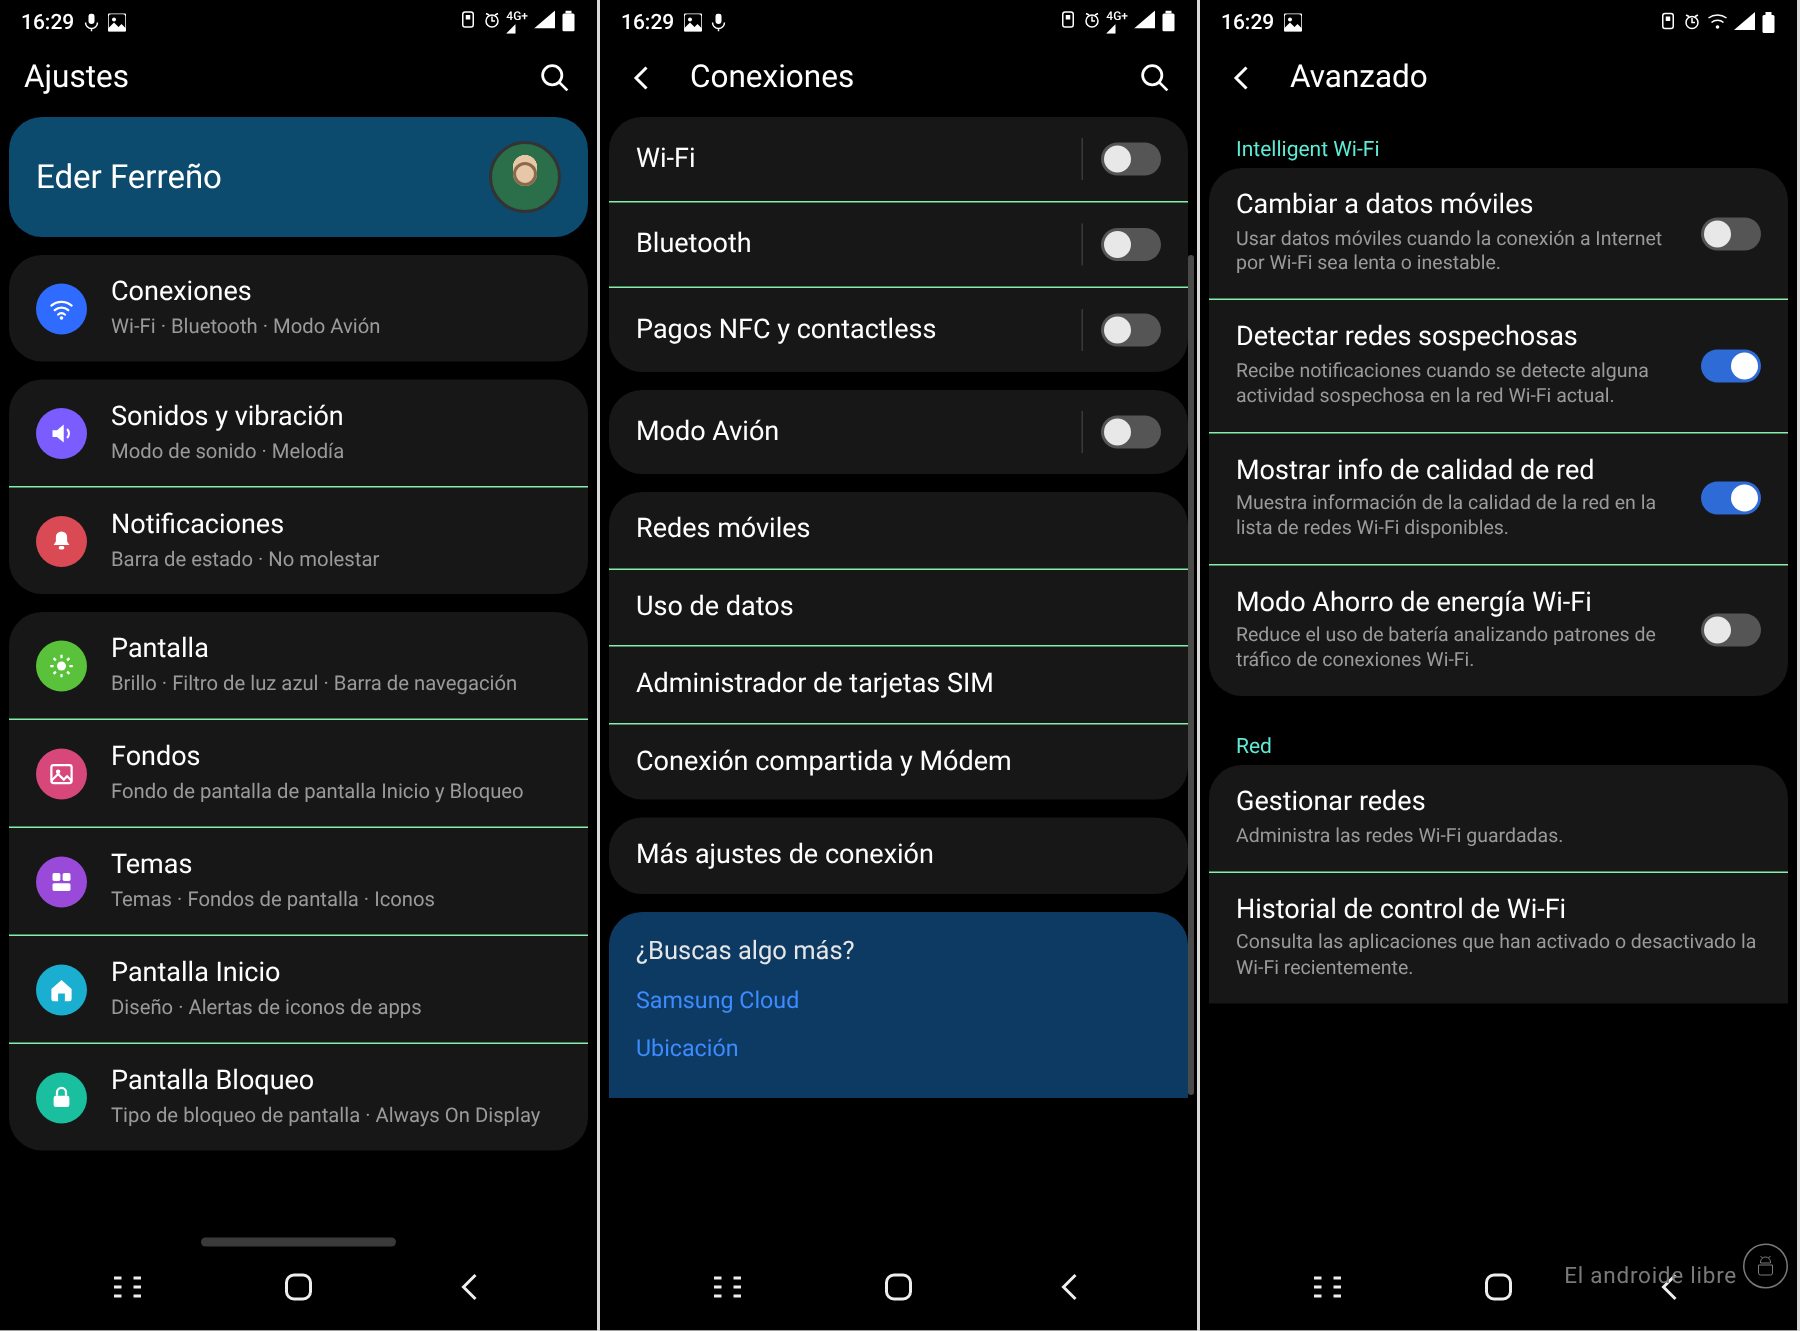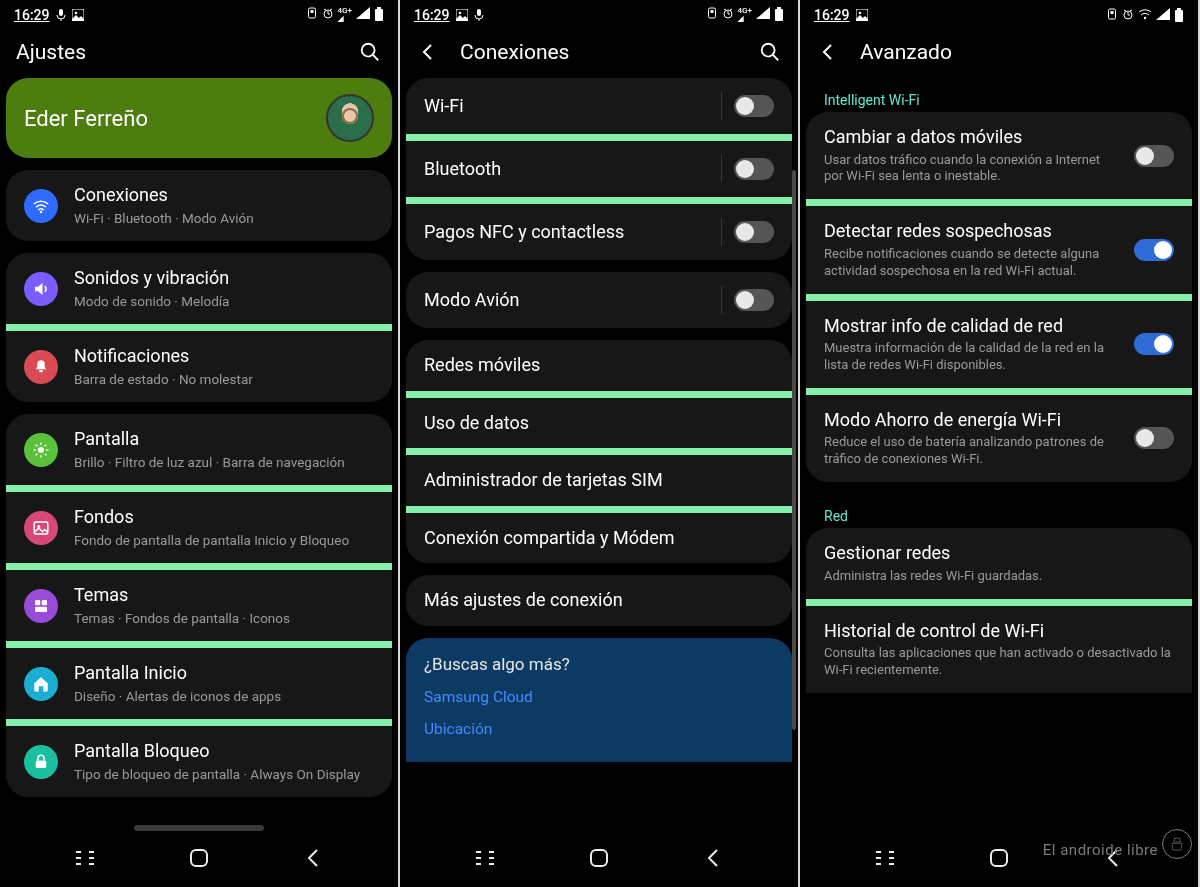--- a/index.html
+++ b/index.html
@@ -25,21 +25,21 @@
   
   .statusbar {
     height: 30px;
     display: flex;
     align-items: center;
     justify-content: space-between;
     padding: 0 14px;
     font-size: 14px;
     font-weight: 500;
   }
-  .statusbar .left { display: flex; align-items: center; gap: 6px; text-decoration: underline; }
+  .statusbar .left { display: flex; align-items: center; gap: 6px; }
   .statusbar .right { display: flex; align-items: flex-start; gap: 4px; font-size: 12px; }
   .status-icon { display:inline-flex; }
 
   
   .header {
     display: flex;
     align-items: center;
     padding: 10px 16px 14px 16px;
     gap: 20px;
   }
@@ -65,21 +65,21 @@
   }
 
   
   .card {
     background: #171717;
     border-radius: 22px;
     margin-bottom: 12px;
     overflow: hidden;
   }
   .card.profile {
-    background: #4d7c0f;
+    background: #0c4a6e;
     padding: 16px 18px;
     display:flex;
     align-items:center;
     justify-content:space-between;
   }
   .card.profile .name { font-size: 22px; }
   .avatar {
     width: 48px; height: 48px; border-radius: 50%;
     background: radial-gradient(circle at 50% 35%, #e8c7a8 0 22%, #2a6e4a 23% 100%);
     border: 2px solid #333;
@@ -91,21 +91,21 @@
     width:16px; height:16px; border-radius:50%;
     background:#e8c7a8;
     box-shadow: 0 0 0 2px #8a6a4a inset;
   }
 
   .row {
     display:flex;
     align-items:center;
     padding: 14px 18px;
     gap: 16px;
-    border-top: 7px solid #86efac;
+    border-top: 1px solid #86efac;
   }
   .card .row:first-child { border-top:none; }
   .row .icon {
     width: 34px; height:34px; border-radius:50%;
     display:flex; align-items:center; justify-content:center;
     flex-shrink:0;
   }
   .row .texts { flex:1; min-width:0; }
   .row .rtitle { font-size: 18px; color:#fff; line-height:1.25; }
   .row .rsub { font-size: 13.5px; color:#9a9a9a; margin-top:3px; line-height:1.3; }
@@ -636,21 +636,21 @@
   </div>
 
   <div class="content">
 
     <div class="sectionhdr">Intelligent Wi-Fi</div>
 
     <div class="card">
       <div class="row noicon">
         <div class="texts">
           <div class="rtitle">Cambiar a datos móviles</div>
-          <div class="rsub">Usar datos tráfico cuando la conexión a Internet por Wi-Fi sea lenta o inestable.</div>
+          <div class="rsub">Usar datos móviles cuando la conexión a Internet por Wi-Fi sea lenta o inestable.</div>
         </div>
         <div class="toggle">
             <div class="knob"></div>
           </div>
       </div>
       <div class="row noicon">
         <div class="texts">
           <div class="rtitle">Detectar redes sospechosas</div>
           <div class="rsub">Recibe notificaciones cuando se detecte alguna actividad sospechosa en la red Wi-Fi actual.</div>
         </div>

